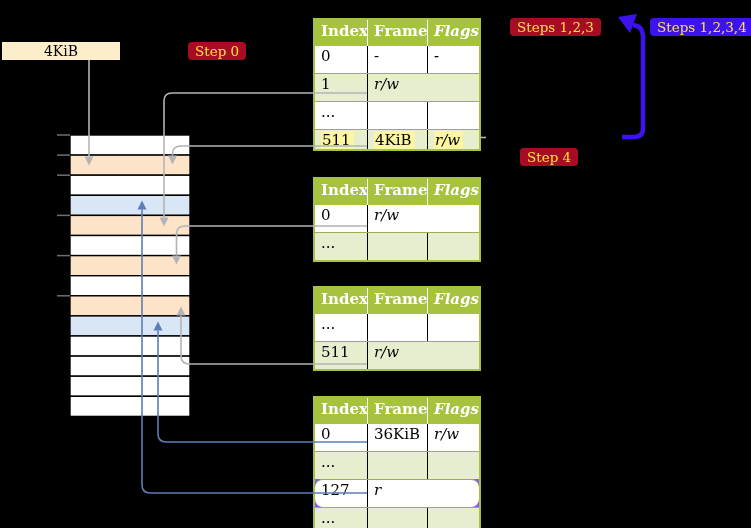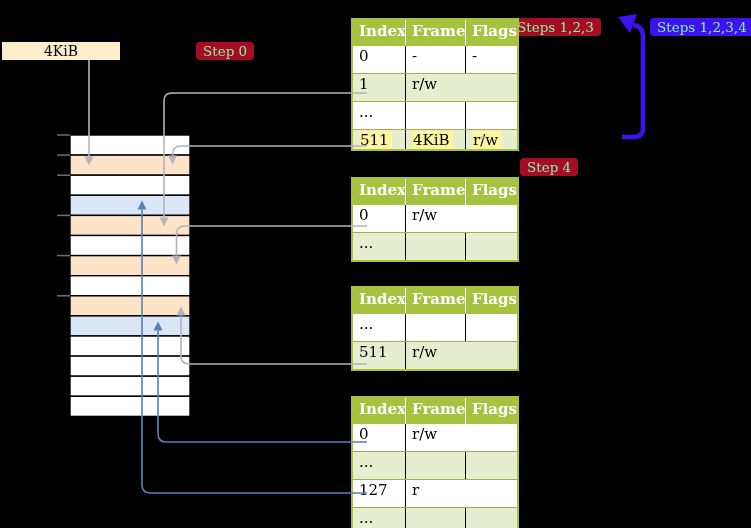--- a/index.html
+++ b/index.html
@@ -18,45 +18,45 @@
   .stage{position:relative;width:751px;height:528px;background:#000;overflow:hidden;
          font-family:"DejaVu Serif", serif;}
   svg.layer{position:absolute;left:0;top:0;width:751px;height:528px;pointer-events:none;}
 
   
   .page-label{position:absolute;left:2px;top:42px;width:118px;height:18px;
     background:var(--label-cream);color:#000;font-size:14px;line-height:18px;text-align:center;}
 
   
   .badge{position:absolute;height:18px;line-height:18px;padding:0 7px;border-radius:4px;
-    color:#86efac;font-size:13.5px;white-space:nowrap;}
+    color:#fde047;font-size:13.5px;white-space:nowrap;}
   .badge.red{background:var(--badge-red);box-shadow:0 1px 0 rgba(0,0,0,.55);}
   .badge.blue{background:var(--badge-blue);box-shadow:0 1px 0 rgba(0,0,0,.55);}
-  #badge-step0{left:188px;top:42px;margin-left:8px;}
+  #badge-step0{left:188px;top:42px;}
   #badge-steps123{left:510px;top:18px;}
   #badge-steps1234{left:650px;top:18px;}
-  #badge-step4{left:520px;top:158px;}
+  #badge-step4{left:520px;top:148px;}
 
   
   .ptable{position:absolute;left:313px;width:168px;border:2px solid var(--header-green);
-    box-sizing:border-box;background:#8b5cf6;margin-left:38px;}
+    box-sizing:border-box;background:#8b5cf6;}
   #table-0{top:18px;}
   #table-1{top:177px;}
   #table-2{top:286px;}
   #table-3{top:396px;}
   .trow{display:flex;overflow:hidden;}
   .trow.thead{background:var(--header-green);color:#fff;font-weight:bold;height:26px;}
   .trow.body{background:#fff;color:#000;}
   .trow.body.alt{background:var(--row-green);}
   .trow.body + .trow.body{border-top:1px solid #9fae4e;}
   .tcell{box-sizing:border-box;padding:2px 0 0 6px;font-size:15px;line-height:17px;white-space:nowrap;}
   .thead .tcell{padding-top:3px;}
   .tcell.c0{width:52px;}
   .tcell.c1{width:60px;}
-  .tcell.c2{width:52px;}
+  .tcell.c2{width:52px;font-style:italic;}
   .trow.thead .tcell.c1,.trow.thead .tcell.c2{border-left:1.5px solid #fff;}
   .trow.body .tcell.c1,.trow.body .tcell.c2{border-left:1px solid #000;}
   .hl{background:var(--highlight-yellow);padding:0 3px 1px 1px;}
 
   
   .cg{stroke:var(--arrow-gray);stroke-width:1.6;fill:none;}
   .hg{fill:var(--arrow-gray);stroke:none;}
   .cb{stroke:var(--arrow-blue);stroke-width:1.6;fill:none;}
   .hb{fill:var(--arrow-blue);stroke:none;}
   .cv{stroke:var(--badge-blue);stroke-width:4.5;fill:none;}
@@ -158,28 +158,29 @@
       </div>
     </div>
   <div class="ptable" id="table-3">
       <div class="trow thead">
         <div class="tcell c0">Index</div>
         <div class="tcell c1">Frame</div>
         <div class="tcell c2">Flags</div>
       </div>
       <div class="trow body" style="height: 27px;">
         <div class="tcell c0">0</div>
-        <div class="tcell c2">r/w</div>
-      </div>
-      <div class="trow body alt" style="height: 27px;">
-        <div class="tcell c0">...</div>
-        <div class="tcell c1"></div>
-        <div class="tcell c2"></div>
-      </div>
-      <div class="trow body" style="height: 27px;">
+        <div class="tcell c1">36KiB</div>
+        <div class="tcell c2">r/w</div>
+      </div>
+      <div class="trow body alt" style="height: 27px;">
+        <div class="tcell c0">...</div>
+        <div class="tcell c1"></div>
+        <div class="tcell c2"></div>
+      </div>
+      <div class="trow body" style="height: 27px; border-radius: 8px;">
         <div class="tcell c0">127</div>
         <div class="tcell c2">r</div>
       </div>
       <div class="trow body alt" style="height: 21px;">
         <div class="tcell c0">...</div>
         <div class="tcell c1"></div>
         <div class="tcell c2"></div>
       </div>
     </div>
 

